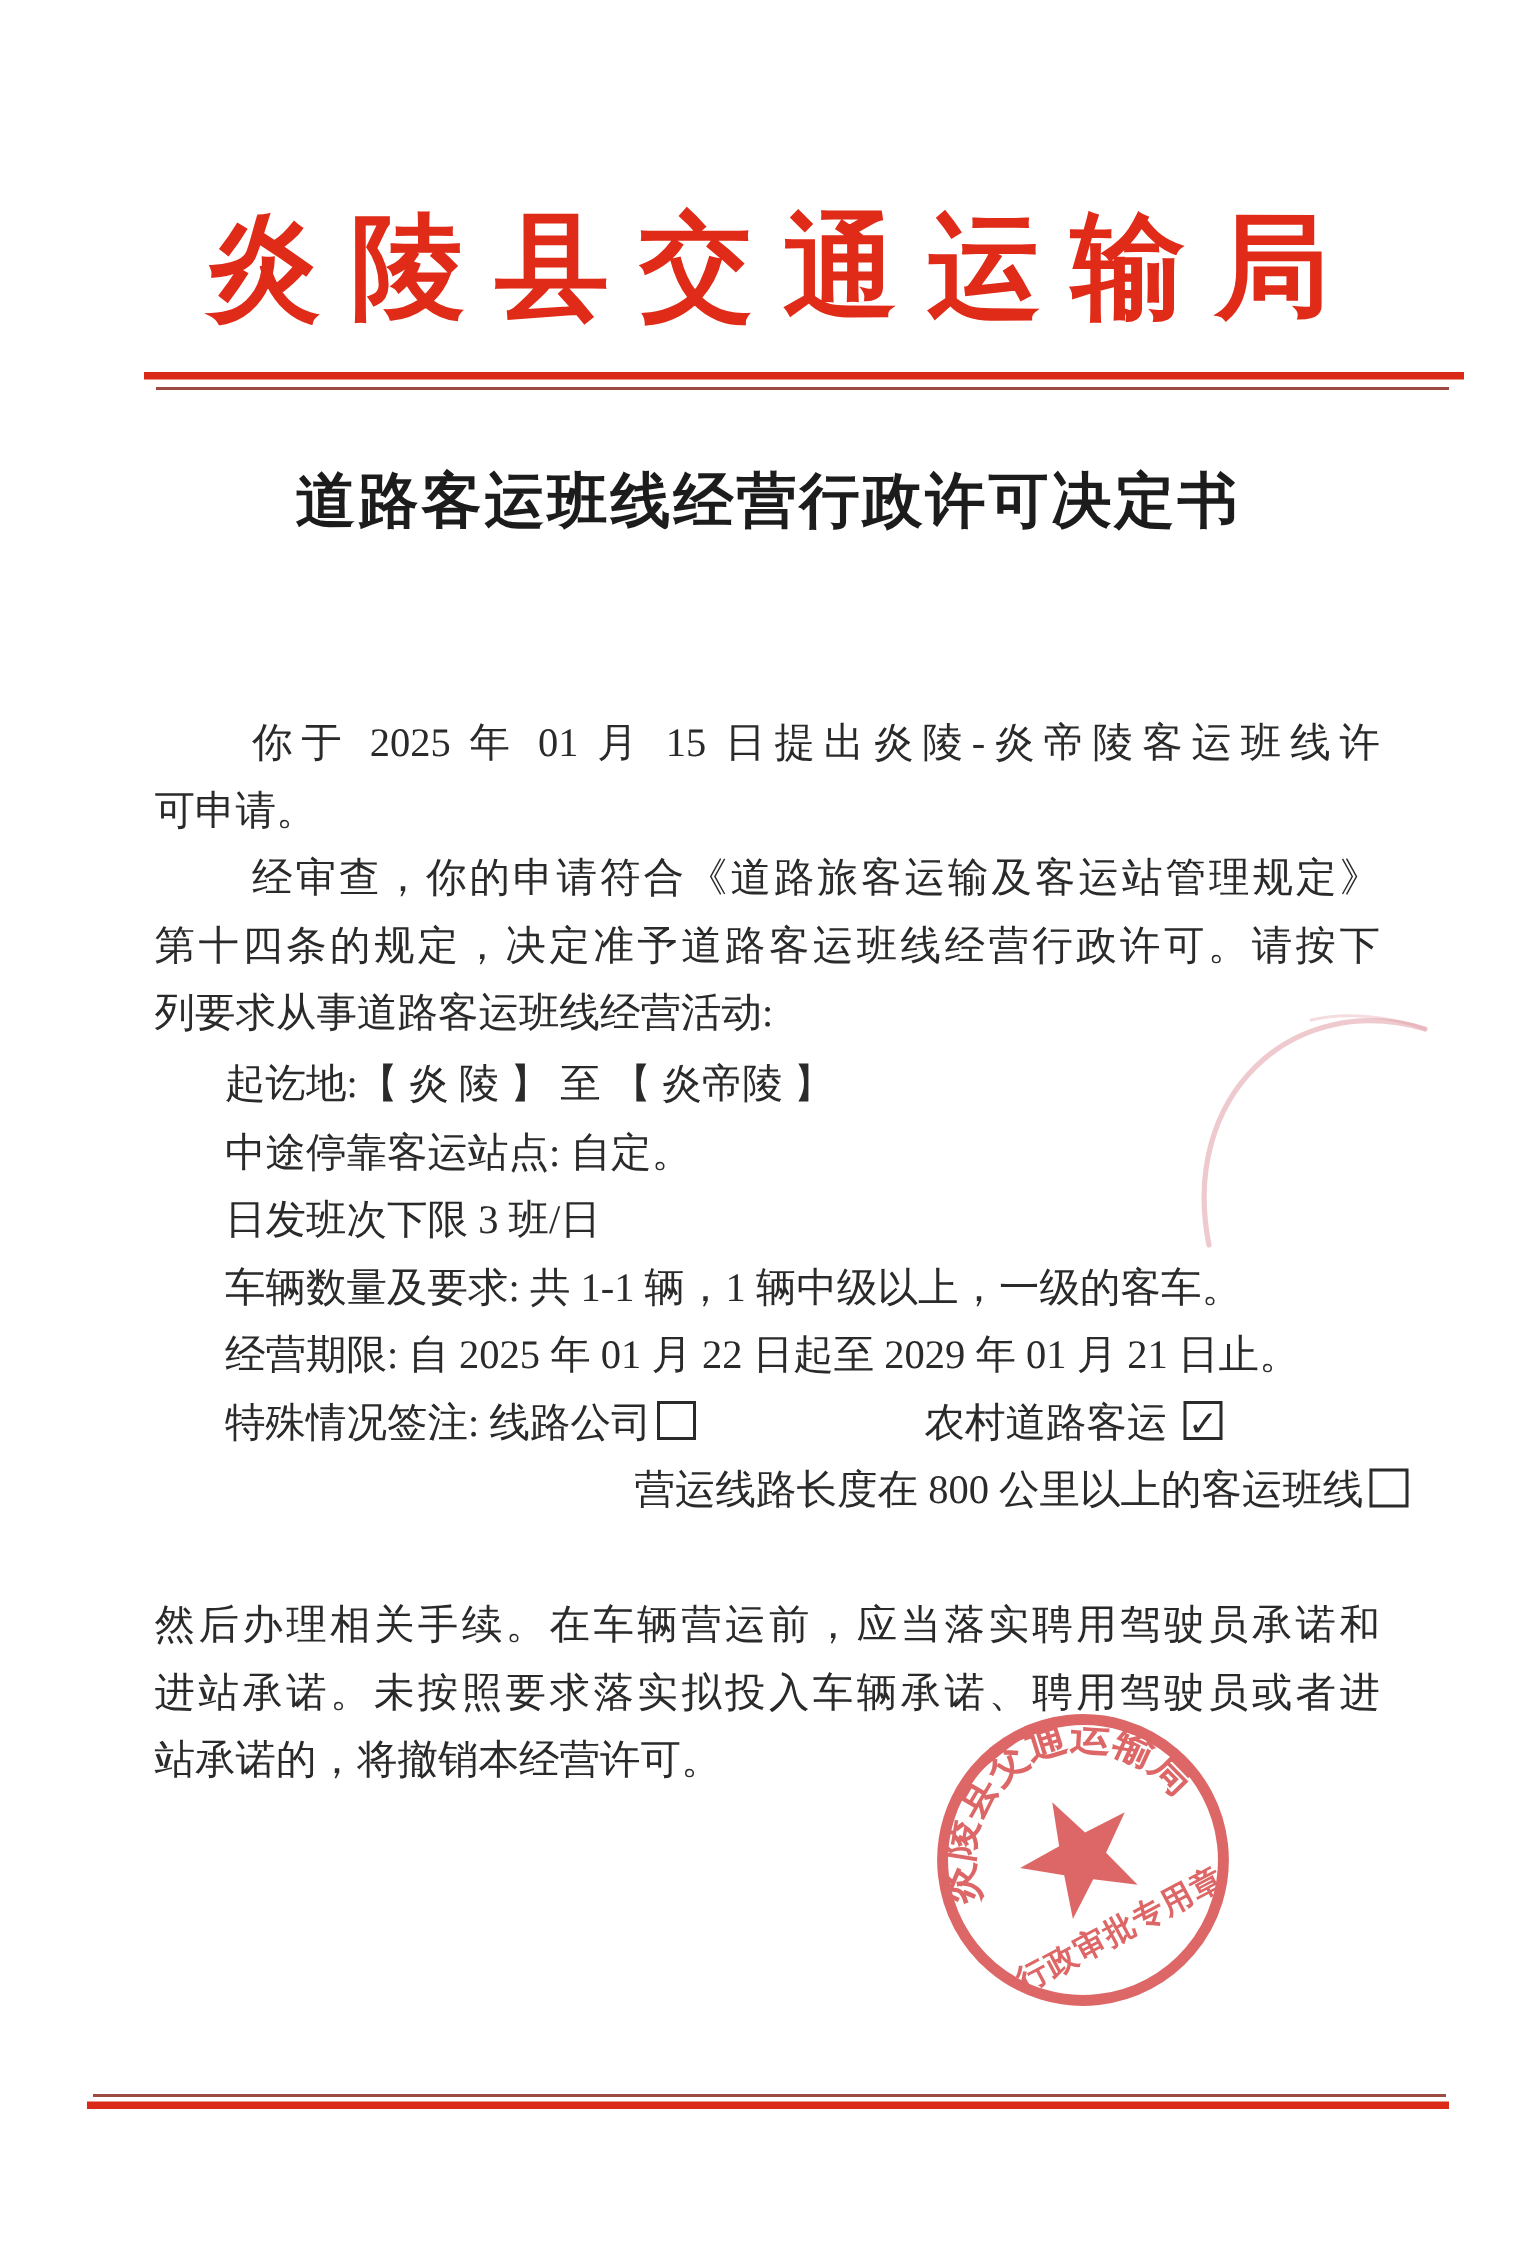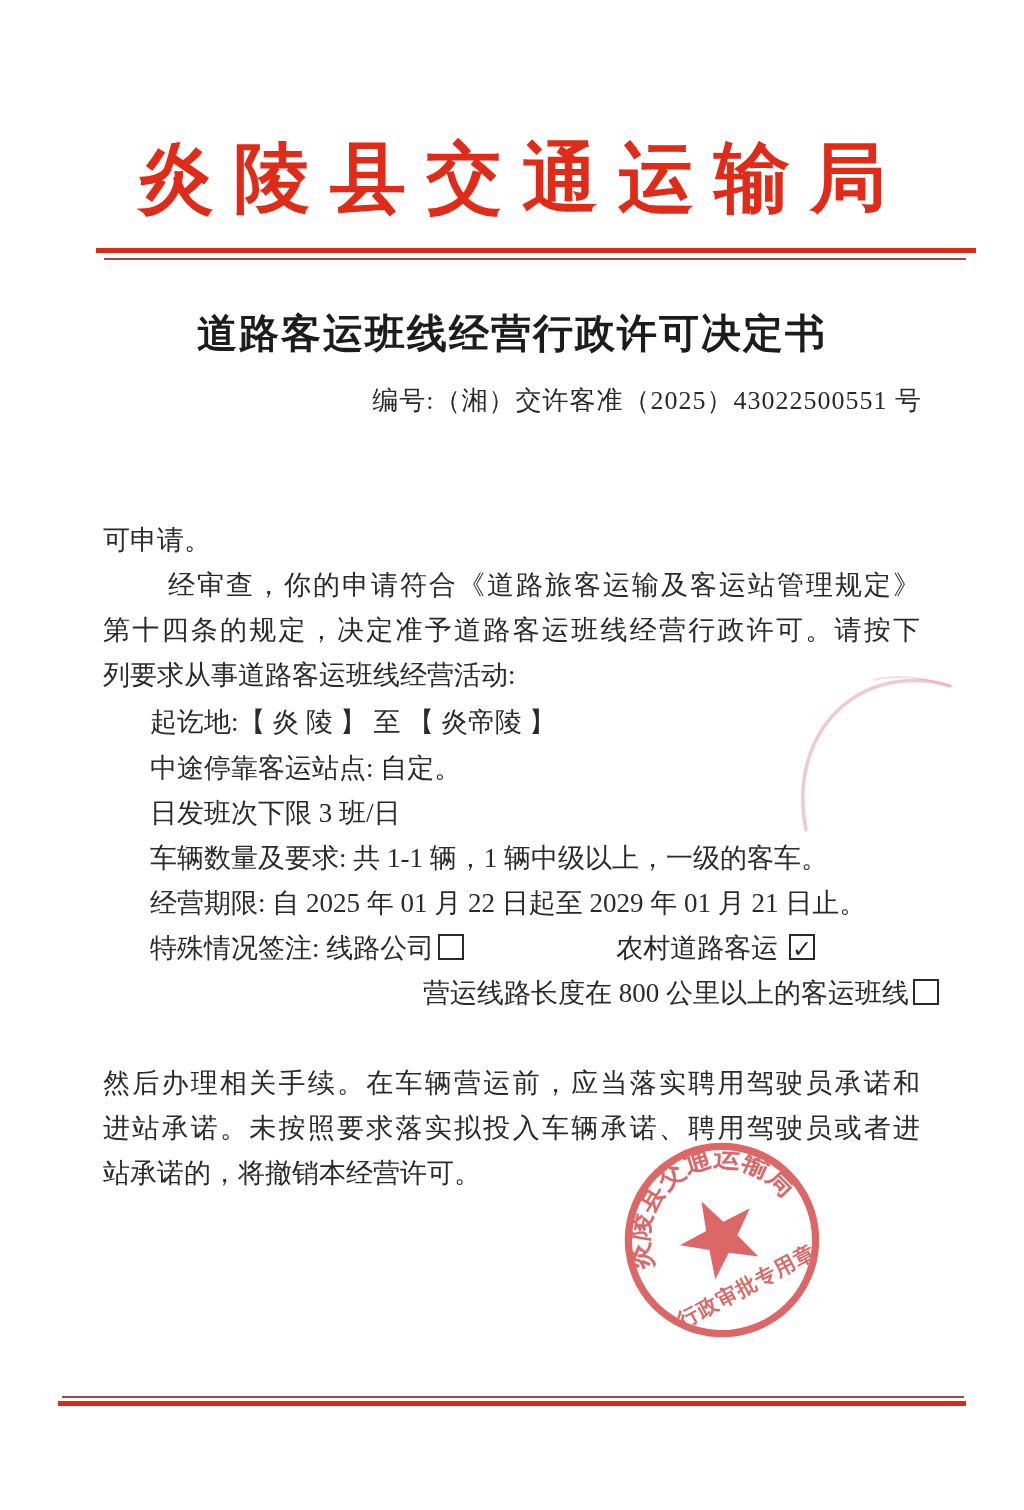--- a/index.html
+++ b/index.html
@@ -76,23 +76,23 @@
 </head>
 <body>
 
 <div class="page">
 
   <div class="agency-title" style="color:#e02b18;">炎陵县交通运输局</div>
   <div class="rule rule-thick-top" style="background:#da2917;"></div>
   <div class="rule rule-thin-top" style="background:#9c4a42;"></div>
 
   <div class="doc-title">道路客运班线经营行政许可决定书</div>
-  <div class="doc-number">编号:（湘）交许客准（2025）43022500551 号</div>
 
 
+  <div class="bline stretch" style="top:476px;left:168px;width:752px;">你于 2025 年 01 月 15 日提出炎陵-炎帝陵客运班线许</div>
   <div class="bline" style="top:521px;left:103px;">可申请。</div>
 
   <div class="bline stretch" style="top:566px;left:168px;width:752px;">经审查，你的申请符合《道路旅客运输及客运站管理规定》</div>
   <div class="bline stretch" style="top:611px;left:103px;width:817px;">第十四条的规定，决定准予道路客运班线经营行政许可。请按下</div>
   <div class="bline" style="top:656px;left:103px;">列要求从事道路客运班线经营活动:</div>
 
   <div class="bline" style="top:703px;left:150px;">起讫地:【 炎 陵 】 至 【 炎帝陵 】</div>
   <div class="bline" style="top:749px;left:150px;">中途停靠客运站点: 自定。</div>
   <div class="bline" style="top:794px;left:150px;">日发班次下限 3 班/日</div>
   <div class="bline" style="top:839px;left:150px;">车辆数量及要求: 共 1-1 辆，1 辆中级以上，一级的客车。</div>

